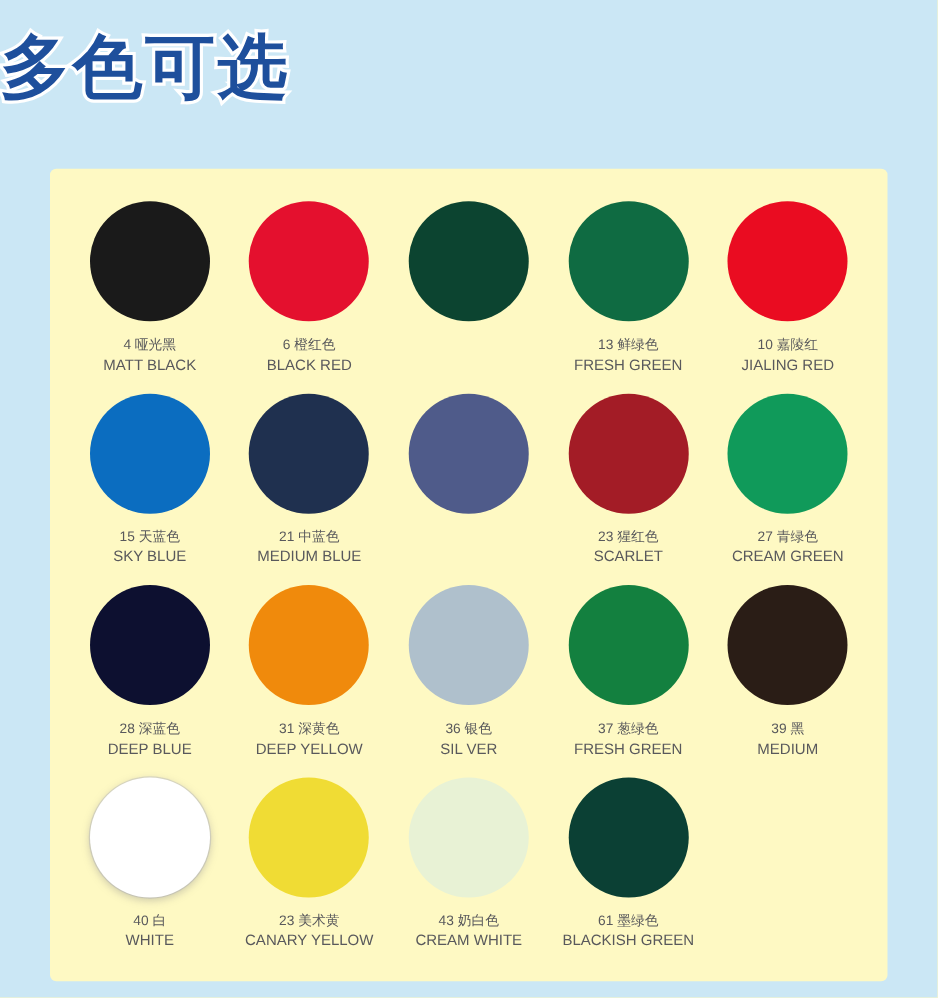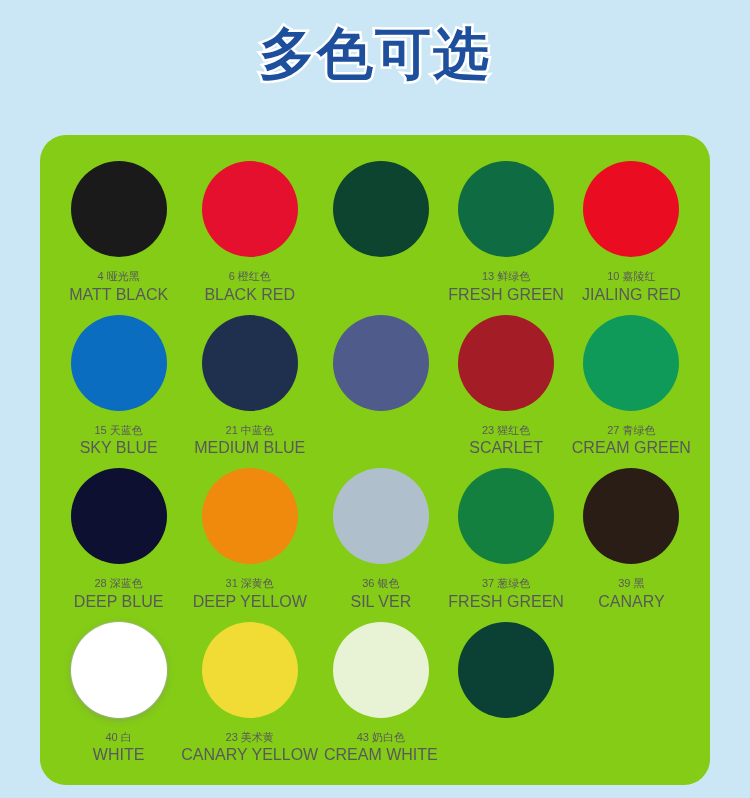--- a/index.html
+++ b/index.html
@@ -12,37 +12,37 @@
     background: #cbe7f5;
     font-family: "Liberation Sans", "DejaVu Sans", sans-serif;
     overflow: hidden;
     position: relative;
   }
   .page-title {
     position: absolute;
     top: 22px;
     left: 0;
     width: 750px;
-    text-align: center;
+    text-align: left;
     font-size: 56px;
     font-weight: bold;
     letter-spacing: 2px;
     color: #1e4f9c;
     -webkit-text-stroke: 5px #ffffff;
     paint-order: stroke fill;
     line-height: 1.15;
   }
   .swatch-card {
     position: absolute;
     left: 40px;
     top: 135px;
     width: 670px;
     height: 650px;
-    background: #84cc16;
-    border-radius: 26px;
+    background: #fef9c3;
+    border-radius: 5px;
     box-sizing: border-box;
     padding: 26px 16px 10px 16px;
   }
   .swatch-grid {
     display: grid;
     grid-template-columns: repeat(5, 1fr);
     grid-template-rows: repeat(4, 1fr);
     width: 100%;
     height: 100%;
   }
@@ -65,21 +65,21 @@
     margin-top: 12px;
     text-align: center;
     color: #59595c;
     line-height: 1.35;
   }
   .swatch-name-cn {
     font-size: 11px;
     white-space: nowrap;
   }
   .swatch-name-en {
-    font-size: 16px;
+    font-size: 12px;
     white-space: nowrap;
   }
 </style>
 </head>
 <body>
 
 <div class="page-title">多色可选</div>
 
 <div class="swatch-card">
   <div class="swatch-grid">
@@ -170,21 +170,21 @@
         <div class="swatch-dot" style="background: rgb(19, 128, 63);"></div>
         <div class="swatch-labels">
           <div class="swatch-name-cn">37 葱绿色</div>
           <div class="swatch-name-en">FRESH GREEN</div>
         </div>
       </div>
       <div class="swatch-cell">
         <div class="swatch-dot" style="background: rgb(42, 29, 22);"></div>
         <div class="swatch-labels">
           <div class="swatch-name-cn">39 黑</div>
-          <div class="swatch-name-en">CANARY</div>
+          <div class="swatch-name-en">MEDIUM</div>
         </div>
       </div>
       <div class="swatch-cell">
         <div class="swatch-dot has-ring" style="background: rgb(255, 255, 255);"></div>
         <div class="swatch-labels">
           <div class="swatch-name-cn">40 白</div>
           <div class="swatch-name-en">WHITE</div>
         </div>
       </div>
       <div class="swatch-cell">
@@ -196,15 +196,19 @@
       </div>
       <div class="swatch-cell">
         <div class="swatch-dot" style="background: rgb(232, 242, 213);"></div>
         <div class="swatch-labels">
           <div class="swatch-name-cn">43 奶白色</div>
           <div class="swatch-name-en">CREAM WHITE</div>
         </div>
       </div>
       <div class="swatch-cell">
         <div class="swatch-dot" style="background: rgb(11, 64, 52);"></div>
+        <div class="swatch-labels">
+          <div class="swatch-name-cn">61 墨绿色</div>
+          <div class="swatch-name-en">BLACKISH GREEN</div>
+        </div>
       </div>
     </div>
 </div>
 
 </body></html>

